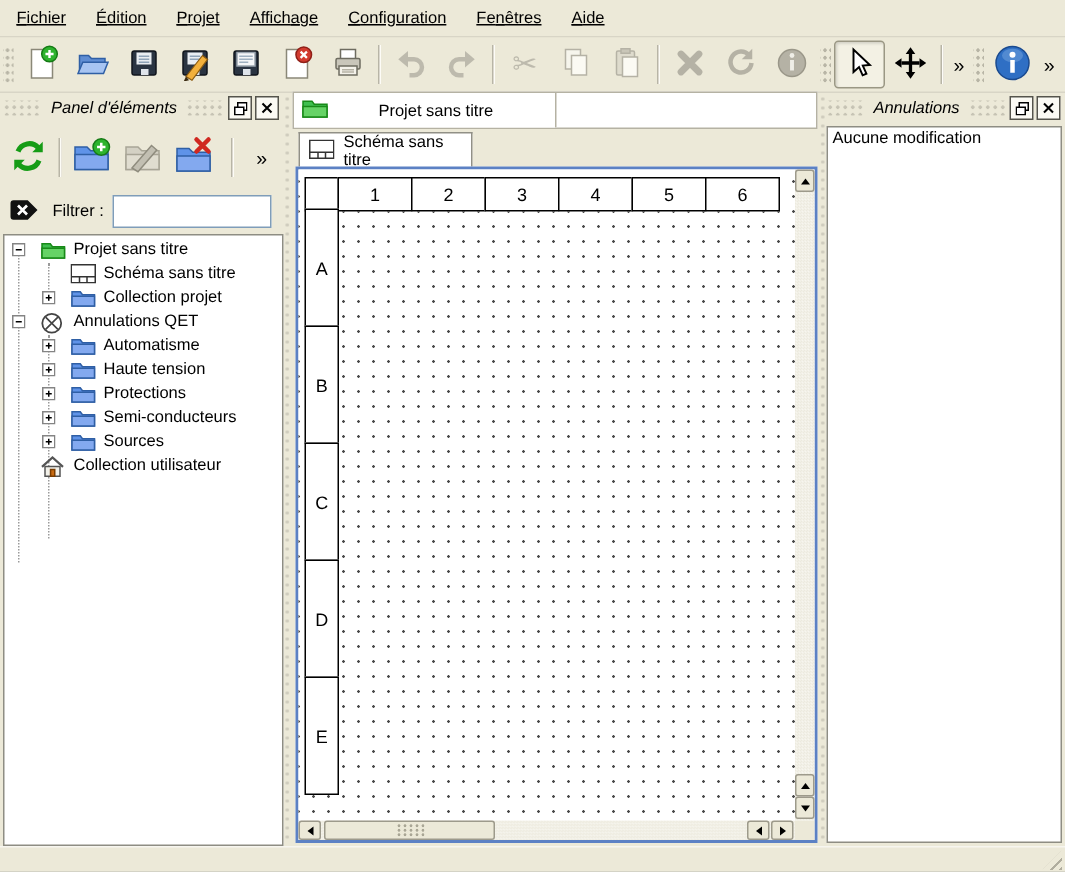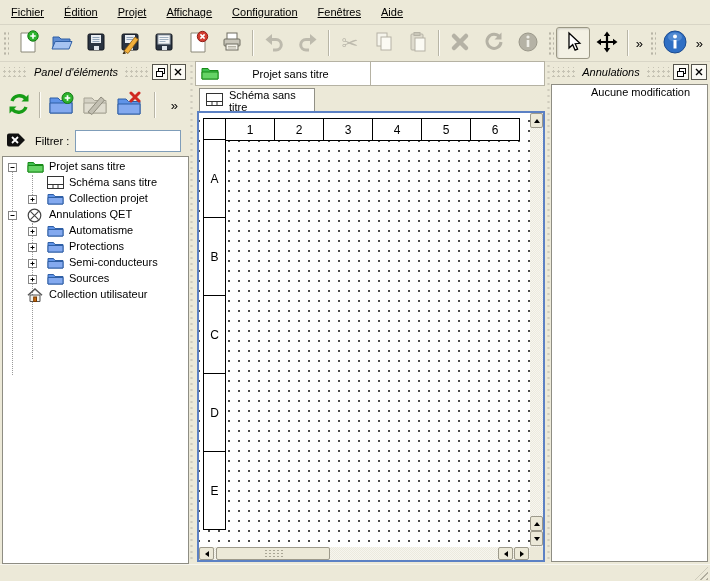--- a/index.html
+++ b/index.html
@@ -98,21 +98,21 @@
   .tri-rt{width:0;height:0;border-top:3.5px solid transparent;border-bottom:3.5px solid transparent;border-left:4.5px solid #000;}
   #h-thumb{position:absolute;left:17px;top:0;width:114px;height:13px;box-sizing:border-box;background:#ece9d8;
            border:1px solid #9d9a8b;border-radius:2px;display:flex;align-items:center;justify-content:center;}
   #h-thumb .thumb-grip{width:19px;height:9px;
            background-image:radial-gradient(circle,#a9a695 0.9px,transparent 1.1px);background-size:4px 3px;}
   #sb-corner{position:absolute;right:0;bottom:0;width:13px;height:13px;background:#ece9d8;}
 
   
   #undo-list{position:absolute;left:551px;top:84px;width:157px;height:478px;background:#fff;
              border:1px solid #8e8d83;box-sizing:border-box;overflow:hidden;}
-  .undo-item{padding:1px 3px;height:14px;white-space:nowrap;margin-left:36px;}
+  .undo-item{padding:1px 3px;height:14px;white-space:nowrap;}
 
   
   #statusbar{position:absolute;left:0;top:564px;width:710px;height:17px;background:#ece9d8;border-top:1px solid #f7f6ef;}
   #resize-grip{position:absolute;right:2px;bottom:2px;width:13px;height:13px;
                background:repeating-linear-gradient(315deg,#b0ad9e 0 1.5px,transparent 1.5px 4.5px);
                clip-path:polygon(100% 0,100% 100%,0 100%);}
 </style>
 </head>
 <body>
 
@@ -426,20 +426,31 @@
         <div class="tree-row">
           <span class="tree-box" style="left:25px"><svg width="9" height="9" viewBox="0 0 9 9">
               <rect x="0.5" y="0.5" width="8" height="8" fill="#fff" stroke="#848484"></rect>
               <path d="M2.5 4.5h4M4.5 2.5v4" stroke="#000"></path>
             </svg></span>
           <span class="tree-ico" style="left:44px"><svg width="17" height="13" viewBox="0 0 17 13">
               <path d="M1 2.5h5.5l1.5 2H16V12H1z" fill="#5f93e8" stroke="#2f5fa5"></path>
               <path d="M1 5.5h15V12H1z" fill="#83a9ef" stroke="#2f5fa5"></path>
             </svg></span>
           <span class="tree-label" style="left:66px">Automatisme</span>
+        </div>
+        <div class="tree-row">
+          <span class="tree-box" style="left:25px"><svg width="9" height="9" viewBox="0 0 9 9">
+              <rect x="0.5" y="0.5" width="8" height="8" fill="#fff" stroke="#848484"></rect>
+              <path d="M2.5 4.5h4M4.5 2.5v4" stroke="#000"></path>
+            </svg></span>
+          <span class="tree-ico" style="left:44px"><svg width="17" height="13" viewBox="0 0 17 13">
+              <path d="M1 2.5h5.5l1.5 2H16V12H1z" fill="#5f93e8" stroke="#2f5fa5"></path>
+              <path d="M1 5.5h15V12H1z" fill="#83a9ef" stroke="#2f5fa5"></path>
+            </svg></span>
+          <span class="tree-label" style="left:66px">Haute tension</span>
         </div>
         <div class="tree-row">
           <span class="tree-box" style="left:25px"><svg width="9" height="9" viewBox="0 0 9 9">
               <rect x="0.5" y="0.5" width="8" height="8" fill="#fff" stroke="#848484"></rect>
               <path d="M2.5 4.5h4M4.5 2.5v4" stroke="#000"></path>
             </svg></span>
           <span class="tree-ico" style="left:44px"><svg width="17" height="13" viewBox="0 0 17 13">
               <path d="M1 2.5h5.5l1.5 2H16V12H1z" fill="#5f93e8" stroke="#2f5fa5"></path>
               <path d="M1 5.5h15V12H1z" fill="#83a9ef" stroke="#2f5fa5"></path>
             </svg></span>

